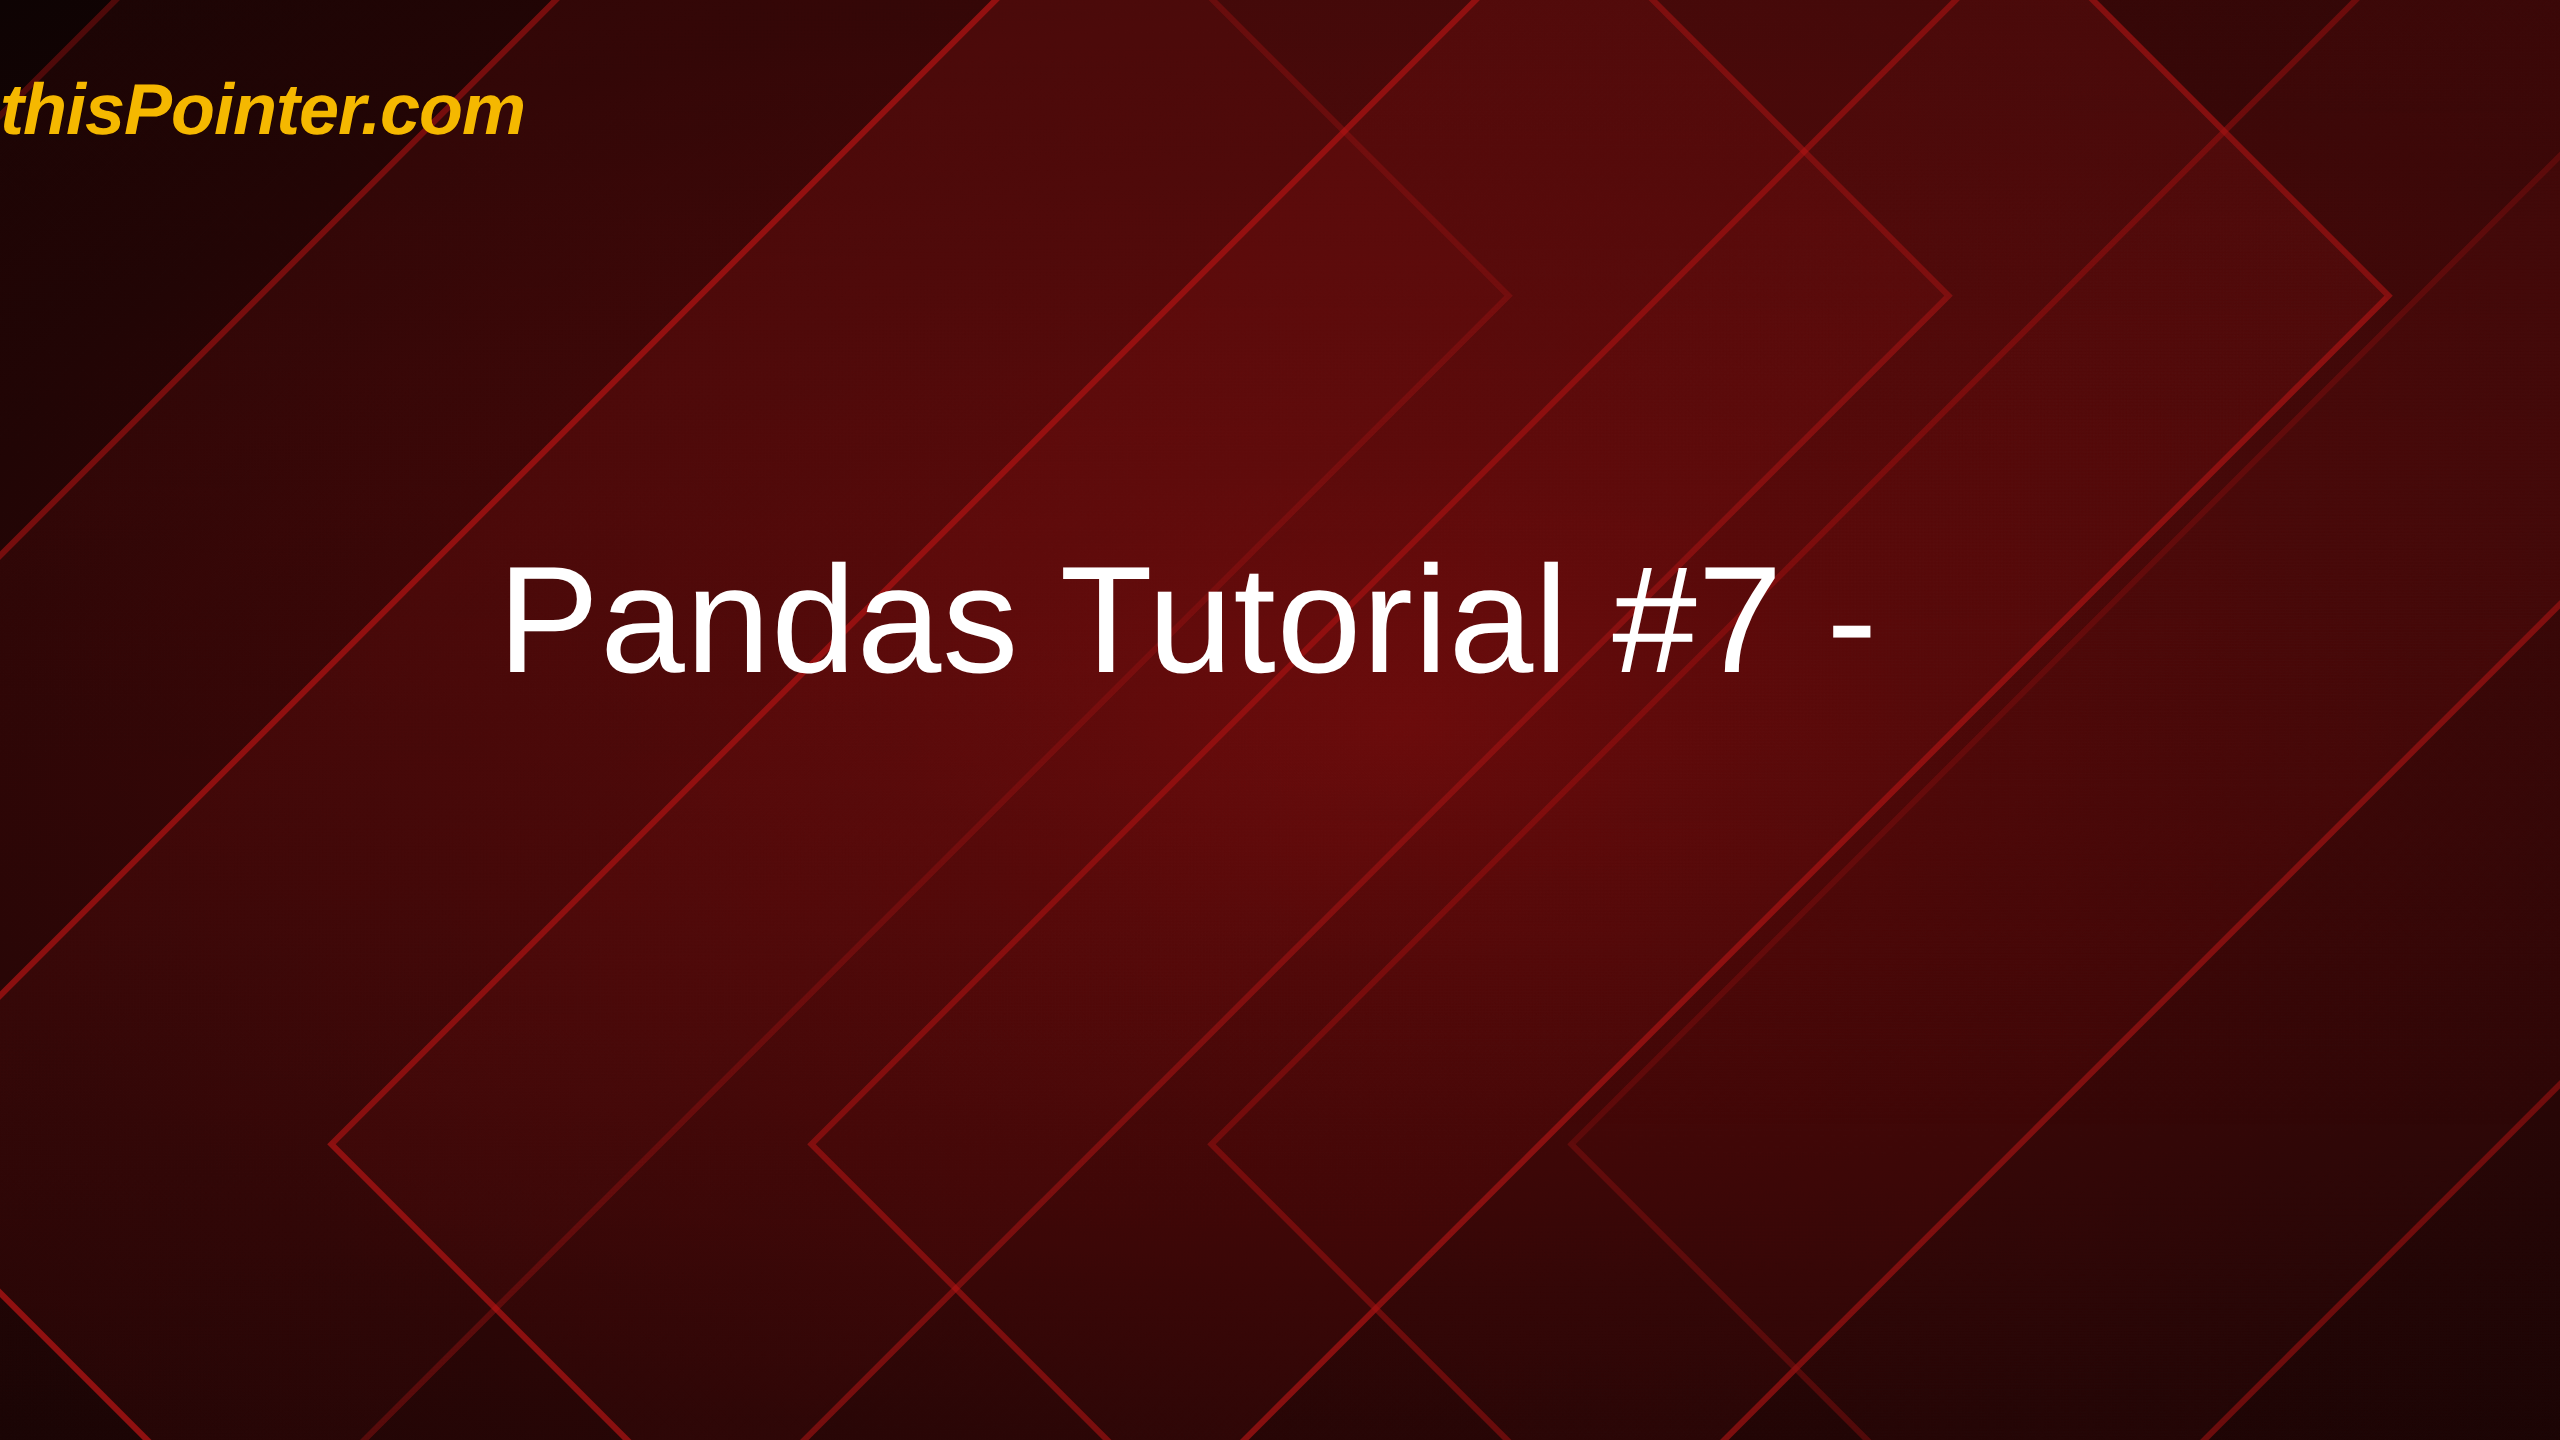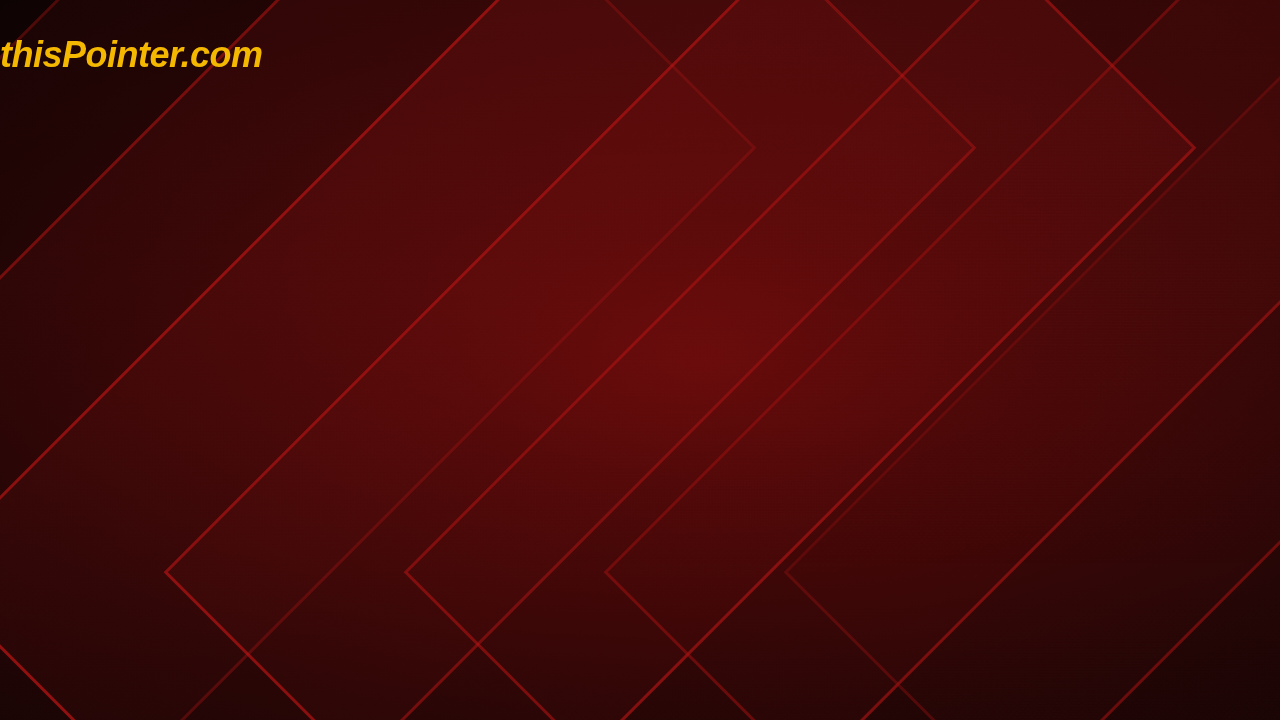--- a/index.html
+++ b/index.html
@@ -115,15 +115,15 @@
   <div class="chevron c3"></div>
   <div class="chevron c4"></div>
   <div class="chevron c5"></div>
   <div class="chevron c6"></div>
   <div class="chevron c7"></div>
 </div>
 
 <div class="content">
   <div class="brand">thisPointer.com</div>
   <div class="title">
-    <br>
+    <span>Pandas Tutorial #7 -</span><br>
   </div>
 </div>
 
 </body></html>

